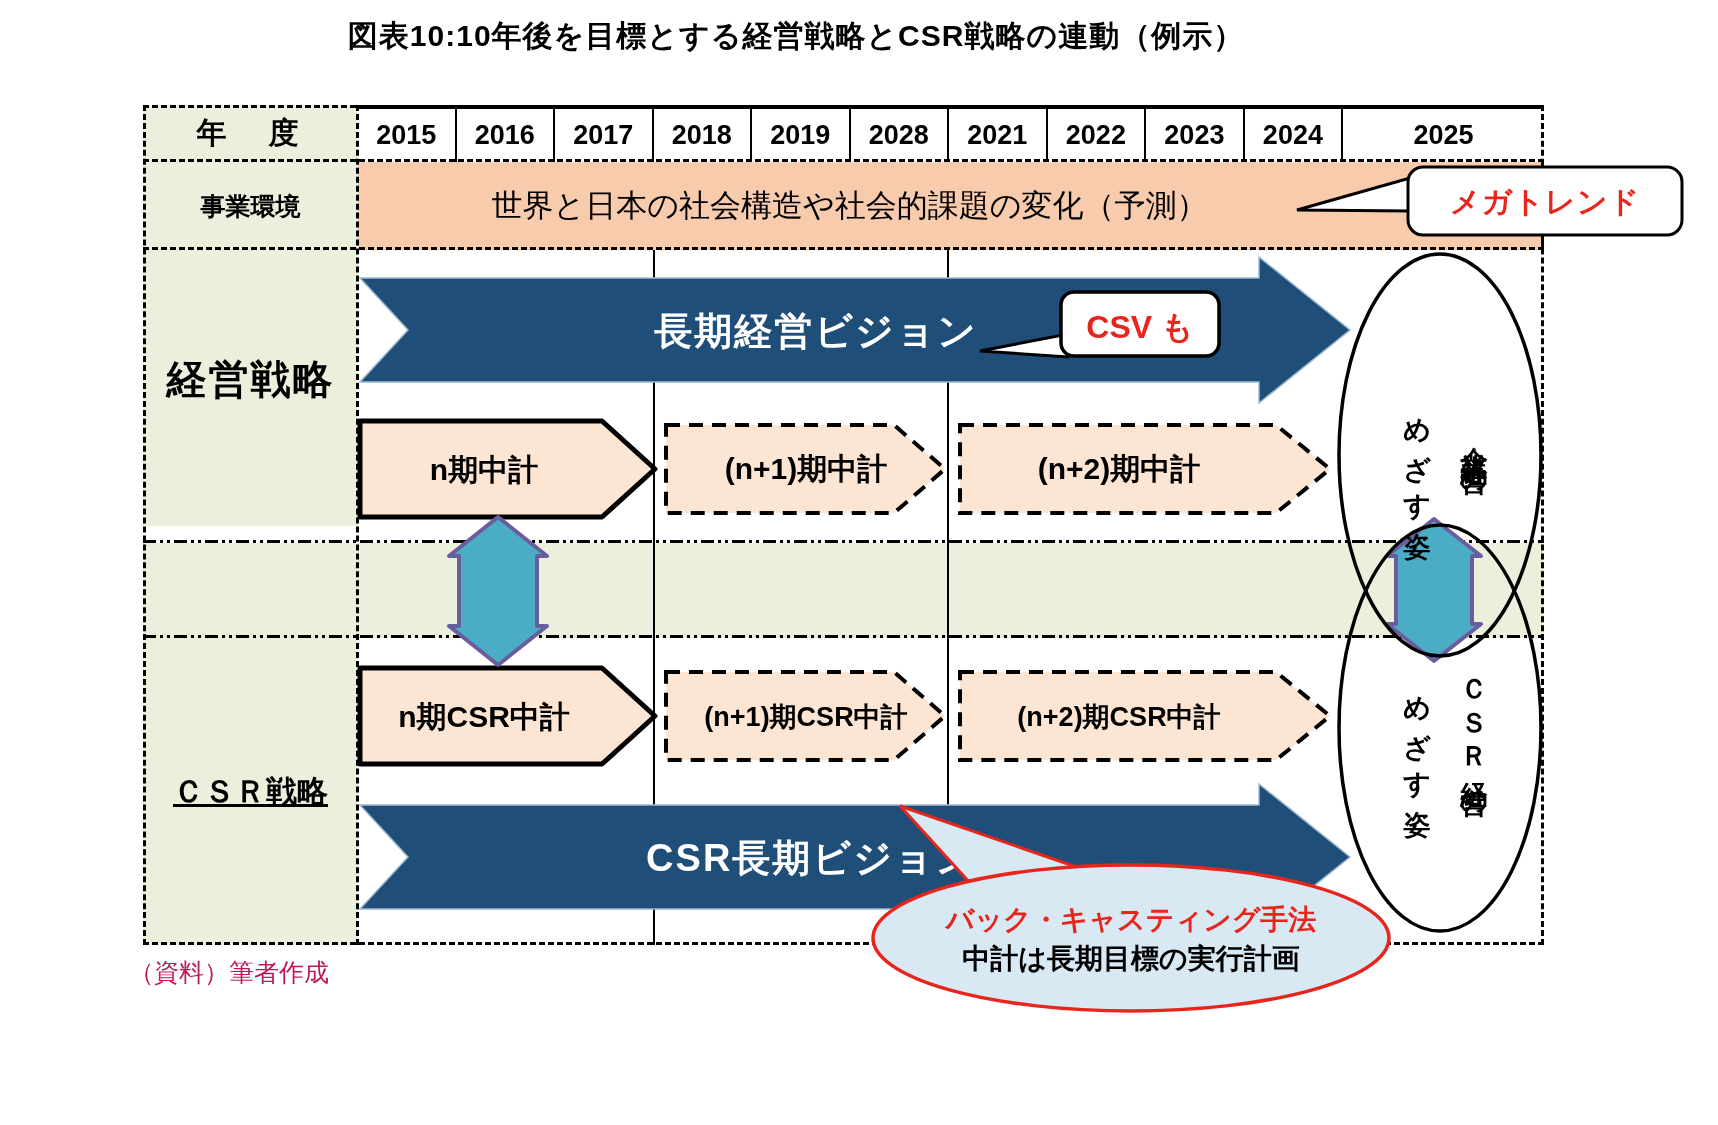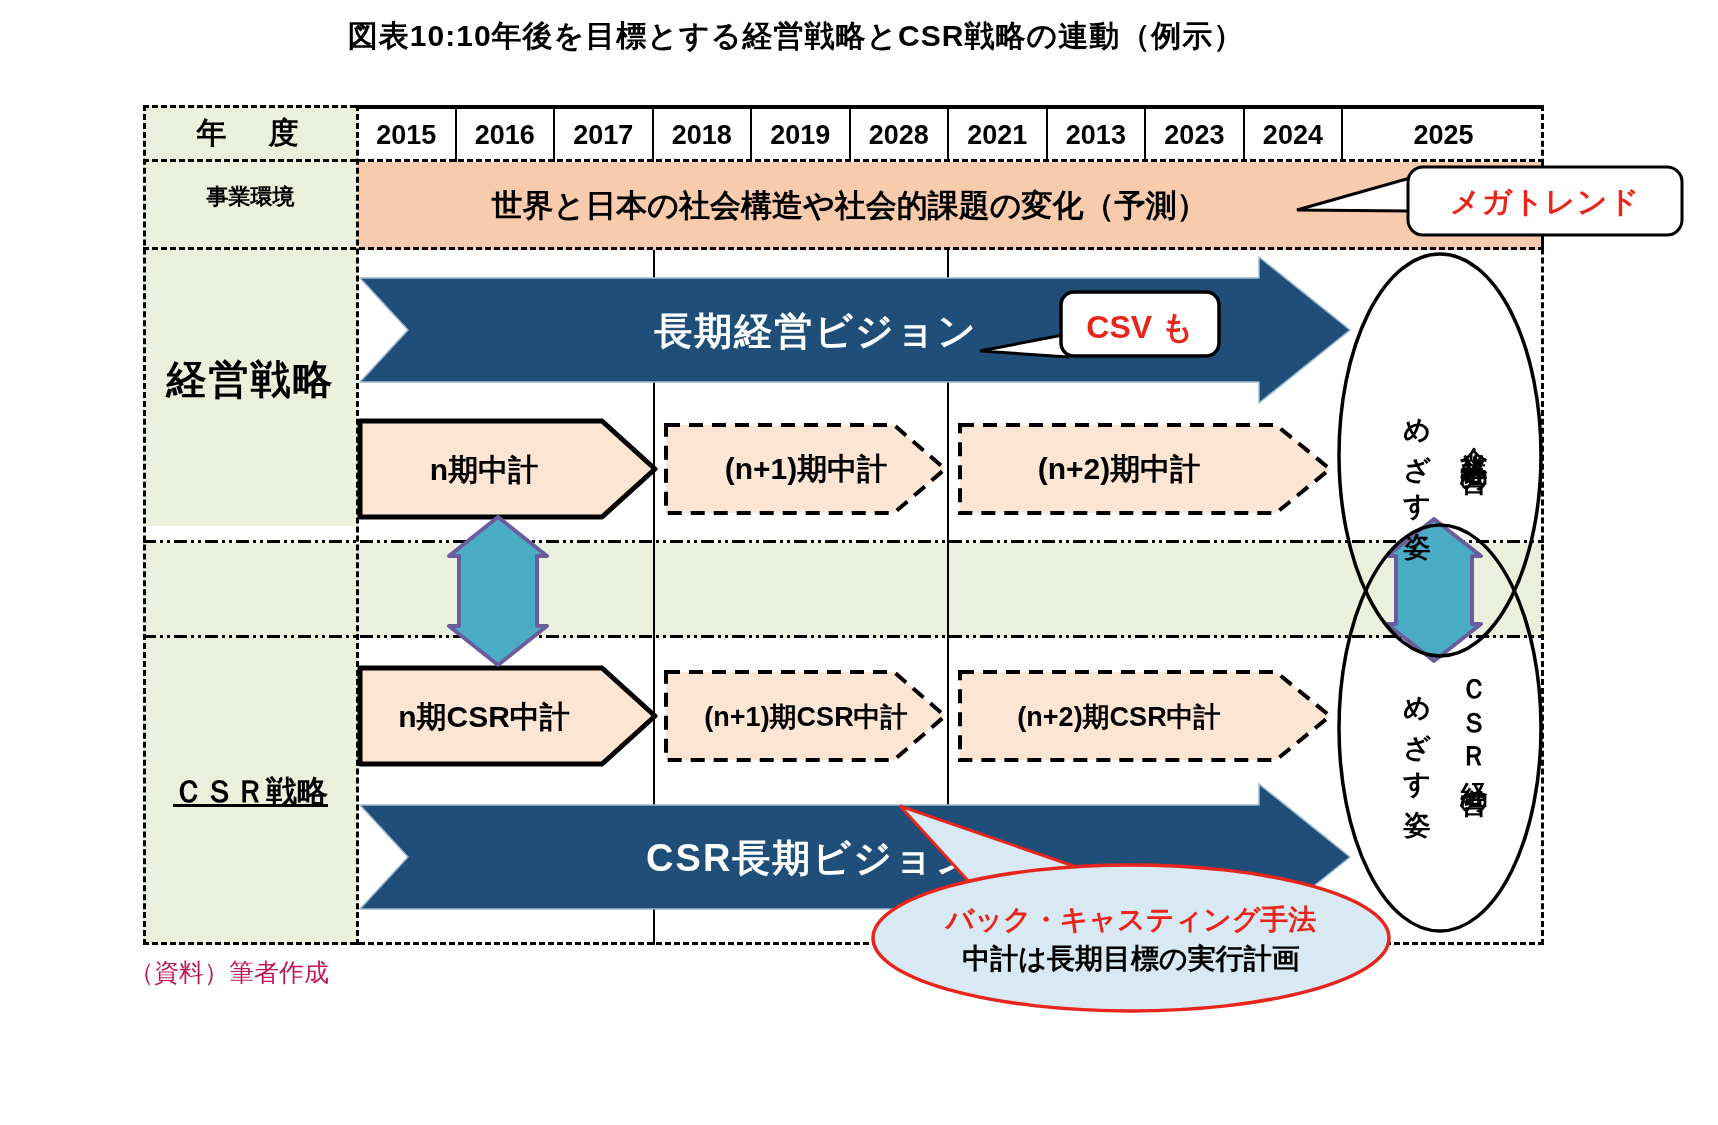--- a/index.html
+++ b/index.html
@@ -10,35 +10,35 @@
   #title{top:16px;left:0;width:1560px;text-align:center;font-size:30px;font-weight:bold;letter-spacing:1px;}
 
   
   #tbl{left:127px;top:105px;width:1401px;height:840px;}
   .cell-green{background:#EBF0DC;display:flex;align-items:center;justify-content:center;
               text-align:center;font-weight:bold;}
   .outer-border{left:0;top:0;right:0;bottom:0;border:3px dashed #000;pointer-events:none;}
 
   .label-cell{left:0;width:215px;}
   #lbl-year{top:0;height:57px;font-size:30px;letter-spacing:6px;}
-  #lbl-env{top:48px;height:88px;font-size:22px;}
+  #lbl-env{top:57px;height:88px;font-size:25px;}
   #lbl-mgmt{top:128px;height:293px;font-size:40px;letter-spacing:2px;}
   #lbl-sus{top:438px;height:95px;font-size:23px;font-style:italic;white-space:pre-line;line-height:28px;}
   #lbl-csr{top:533px;height:307px;font-size:31px;text-decoration:underline;}
 
   #year-strip{left:215px;top:0;width:1186px;height:57px;display:flex;background:#fff;
               border-top:4px solid #000;box-sizing:border-box;}
   .ycell{flex:1;display:flex;align-items:center;justify-content:center;
          font-size:27px;font-weight:bold;border-left:2px solid #000;}
   .ycell:first-child{border-left:none;text-align:center;}
   .ycell.wide{flex:2.08;}
 
   #orange-band{left:215px;top:57px;width:1186px;height:88px;background:#F8CBAD;
                display:flex;align-items:center;justify-content:center;
-               font-size:31px;font-weight:bold;padding-right:200px;box-sizing:border-box;
+               font-size:31px;font-weight:normal;padding-right:200px;box-sizing:border-box;
                border-right:3px solid #000;}
   #green-band{left:0;top:438px;width:1401px;height:95px;background:#EBF0DC;}
   #green-text{left:215px;top:438px;width:1186px;height:95px;display:flex;align-items:center;
               justify-content:center;font-size:30px;font-weight:bold;letter-spacing:2px;}
 
   .h-dash{left:0;width:1401px;height:0;border-top:3px dashed #000;}
   .h-dashdot{left:0;width:1401px;height:3px;
      background:repeating-linear-gradient(90deg,#000 0 13px,transparent 13px 17px,#000 17px 20px,transparent 20px 24px,#000 24px 27px,transparent 27px 31px);}
   .v-dash{top:0;height:840px;width:0;border-left:3px dashed #000;}
   .v-sep{top:145px;height:695px;width:2px;background:#000;}
@@ -77,21 +77,21 @@
     <div id="lbl-csr" class="abs label-cell cell-green">ＣＳＲ戦略</div>
 
     <div id="year-strip" class="abs">
       <div class="ycell">2015</div>
       <div class="ycell">2016</div>
       <div class="ycell">2017</div>
       <div class="ycell">2018</div>
       <div class="ycell">2019</div>
       <div class="ycell">2028</div>
       <div class="ycell">2021</div>
-      <div class="ycell">2013</div>
+      <div class="ycell">2022</div>
       <div class="ycell">2023</div>
       <div class="ycell">2024</div>
       <div class="ycell wide">2025</div>
     </div>
 
     <div id="orange-band" class="abs">世界と日本の社会構造や社会的課題の変化（予測）</div>
 
     <div id="green-band" class="abs"></div>
 
     <div class="abs h-dash" style="top:54px;"></div>

